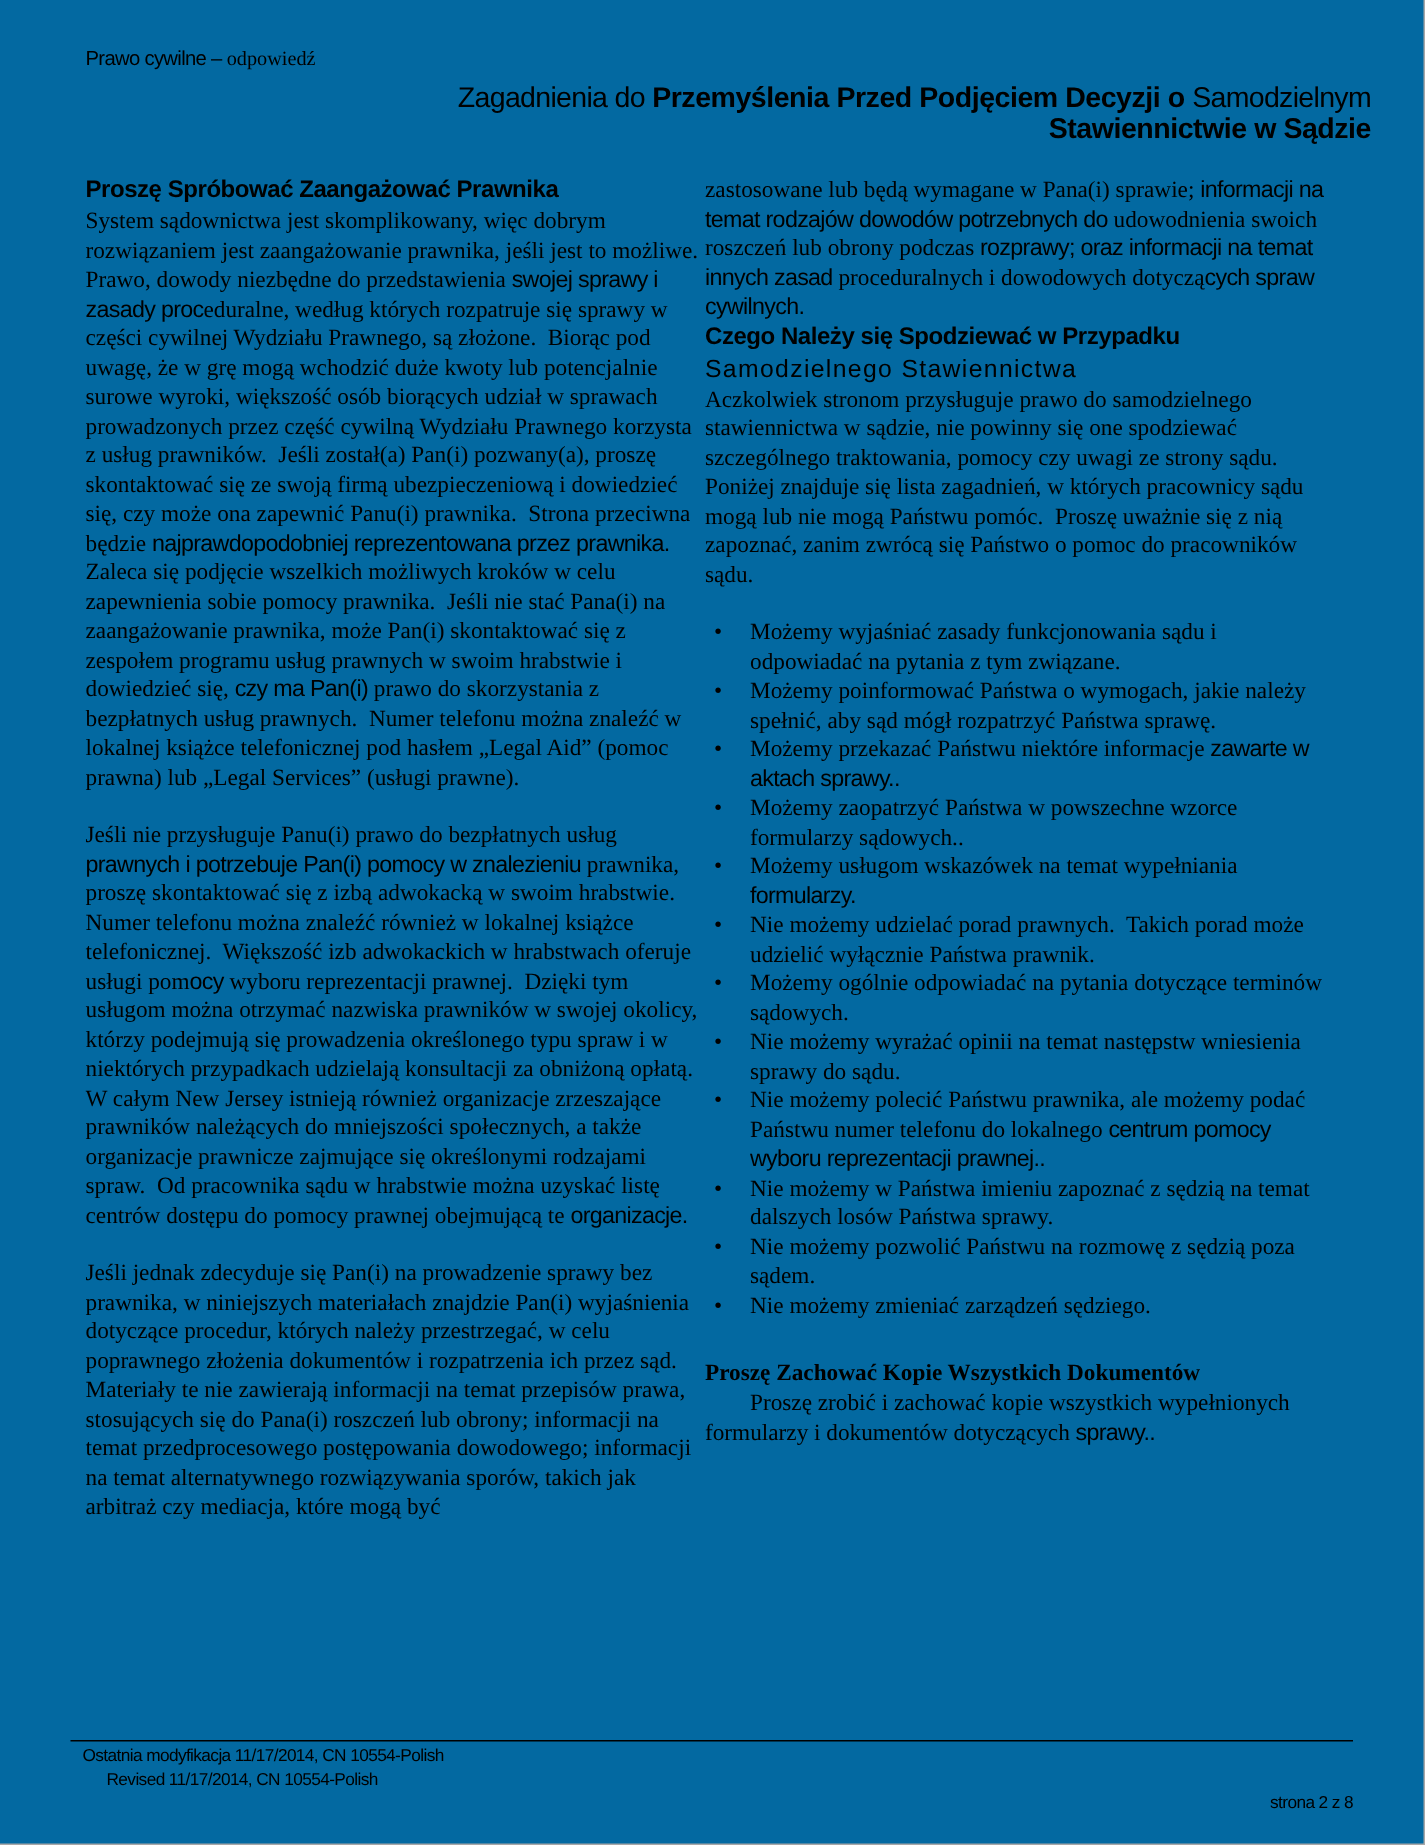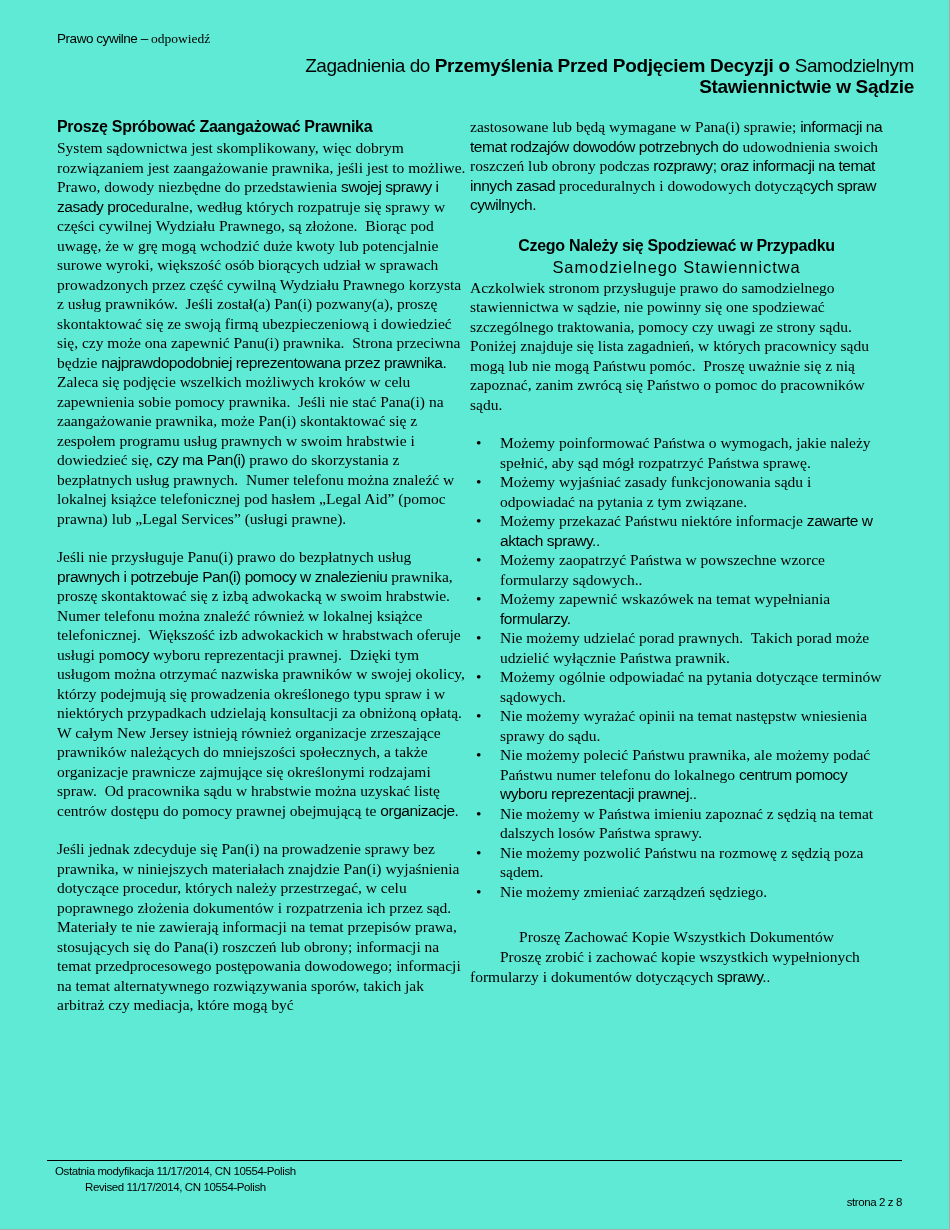--- a/index.html
+++ b/index.html
@@ -1,54 +1,54 @@
 <!DOCTYPE html>
 <html lang="pl"><head>
 <meta charset="utf-8">
 <style>
   html,body{margin:0;padding:0;background:#ffffff;}
   .page{
     width:950px;height:1230px;box-sizing:border-box;position:relative;
-    background:#5eead4;color:#000;overflow:hidden;
+    background:#0369a1;color:#000;overflow:hidden;
     border-right:1px solid #a8a8a8;border-bottom:1px solid #a8a8a8;
     font-family:"Liberation Serif",serif;
   }
   .content{padding:30px 35px 0 57px;}
   
   .f-serif{font-family:"Liberation Serif",serif;}
   .f-sans{font-family:"Liberation Sans",sans-serif;letter-spacing:-0.45px;}
   .f-sans-bold{font-family:"Liberation Sans",sans-serif;font-weight:bold;letter-spacing:-0.3px;}
   .doc-label{font-size:13.5px;line-height:17px;}
   .title{font-size:19px;line-height:21px;text-align:right;margin-top:8px;
          font-family:"Liberation Sans",sans-serif;}
   .columns{display:flex;margin-top:20px;height:1040px;overflow:hidden;}
   .col{width:413px;font-size:15.5px;line-height:19.5px;}
   .para{margin:0;white-space:pre-wrap;}
   .para + .para{margin-top:19px;}
   .h-sans{margin:0 0 1px 0;font-family:"Liberation Sans",sans-serif;font-weight:bold;
           font-size:16px;line-height:20px;letter-spacing:-0.3px;}
-  .h2-wrap{margin-top:21px;text-align:center;}
+  .h2-wrap{}
   .h2-line2{font-family:"Liberation Sans",sans-serif;font-weight:normal;font-size:16.5px;
             line-height:20px;letter-spacing:0.9px;margin:0 0 1px 0;}
   .bullet-list{list-style:none;margin:19px 0 0 0;padding:0;}
   .bullet-list li{position:relative;padding-left:30px;white-space:pre-wrap;}
   .bullet-list li::before{content:"\2022";position:absolute;left:6px;top:0;
                           font-family:"Liberation Serif",serif;}
-  .h-serif{margin:26px 0 0 0;font-family:"Liberation Serif",serif;font-weight:normal;
-           font-size:15.5px;line-height:20px;text-align:center;}
+  .h-serif{margin:26px 0 0 0;font-family:"Liberation Serif",serif;font-weight:bold;
+           font-size:15.5px;line-height:20px;}
   .indent-first{text-indent:30px;}
   
   .footer{position:absolute;left:47px;right:47px;top:1160px;}
   .footer-divider{border:0;border-top:1.5px solid #000;margin:0;}
   .footer-row{display:flex;justify-content:space-between;margin-top:3px;
               font-family:"Liberation Sans",sans-serif;font-size:11.5px;
               line-height:15.5px;letter-spacing:-0.4px;}
   .footer-left div{white-space:pre;}
   .footer-left .line1{margin-left:8px;}
-  .footer-left .line2{margin-left:38px;}
+  .footer-left .line2{margin-left:24px;}
   .footer-right{text-align:right;white-space:pre;}
 </style>
 </head>
 <body>
 
 <div class="page">
   <div class="content">
 
     <div class="doc-label"><span class="f-sans">Prawo cywilne – </span><span class="f-serif">odpowiedź</span></div>
 
@@ -69,25 +69,25 @@
       <div class="col">
         <p class="para"><span class="f-serif">zastosowane lub będą wymagane w Pana(i) sprawie; </span><span class="f-sans">informacji na temat rodzajów dowodów potrzebnych do </span><span class="f-serif">udowodnienia swoich roszczeń lub obrony podczas </span><span class="f-sans">rozprawy; oraz informacji na temat innych zasad </span><span class="f-serif">proceduralnych i dowodowych dotyczą</span><span class="f-sans">cych spraw cywilnych.</span></p>
 
         <div class="h2-wrap">
           <h2 class="h-sans">Czego Należy się Spodziewać w Przypadku</h2>
           <div class="h2-line2">Samodzielnego Stawiennictwa</div>
         </div>
         <p class="para"><span class="f-serif">Aczkolwiek stronom przysługuje prawo do samodzielnego stawiennictwa w sądzie, nie powinny się one spodziewać szczególnego traktowania, pomocy czy uwagi ze strony sądu.  Poniżej znajduje się lista zagadnień, w których pracownicy sądu mogą lub nie mogą Państwu pomóc.  Proszę uważnie się z nią zapoznać, zanim zwrócą się Państwo o pomoc do pracowników sądu.</span></p>
 
         <ul class="bullet-list">
+            <li><span class="f-serif">Możemy wyjaśniać zasady funkcjonowania sądu i odpowiadać na pytania z tym związane.</span></li>
             <li><span class="f-serif">Możemy poinformować Państwa o wymogach, jakie należy spełnić, aby sąd mógł rozpatrzyć Państwa sprawę.</span></li>
-            <li><span class="f-serif">Możemy wyjaśniać zasady funkcjonowania sądu i odpowiadać na pytania z tym związane.</span></li>
             <li><span class="f-serif">Możemy przekazać Państwu niektóre informacje </span><span class="f-sans">zawarte w aktach sprawy..</span></li>
             <li><span class="f-serif">Możemy zaopatrzyć Państwa w powszechne wzorce formularzy sądowych..</span></li>
-            <li><span class="f-serif">Możemy zapewnić wskazówek na temat wypełniania </span><span class="f-sans">formularzy.</span></li>
+            <li><span class="f-serif">Możemy usługom wskazówek na temat wypełniania </span><span class="f-sans">formularzy.</span></li>
             <li><span class="f-serif">Nie możemy udzielać porad prawnych.  Takich porad może udzielić wyłącznie Państwa prawnik.</span></li>
             <li><span class="f-serif">Możemy ogólnie odpowiadać na pytania dotyczące terminów sądowych.</span></li>
             <li><span class="f-serif">Nie możemy wyrażać opinii na temat następstw wniesienia sprawy do sądu.</span></li>
             <li><span class="f-serif">Nie możemy polecić Państwu prawnika, ale możemy podać Państwu numer telefonu do lokalnego </span><span class="f-sans">centrum pomocy wyboru reprezentacji prawnej..</span></li>
             <li><span class="f-serif">Nie możemy w Państwa imieniu zapoznać z sędzią na temat dalszych losów Państwa sprawy.</span></li>
             <li><span class="f-serif">Nie możemy pozwolić Państwu na rozmowę z sędzią poza sądem.</span></li>
             <li><span class="f-serif">Nie możemy zmieniać zarządzeń sędziego.</span></li>
           </ul>
 
         <h3 class="h-serif">Proszę Zachować Kopie Wszystkich Dokumentów</h3>

